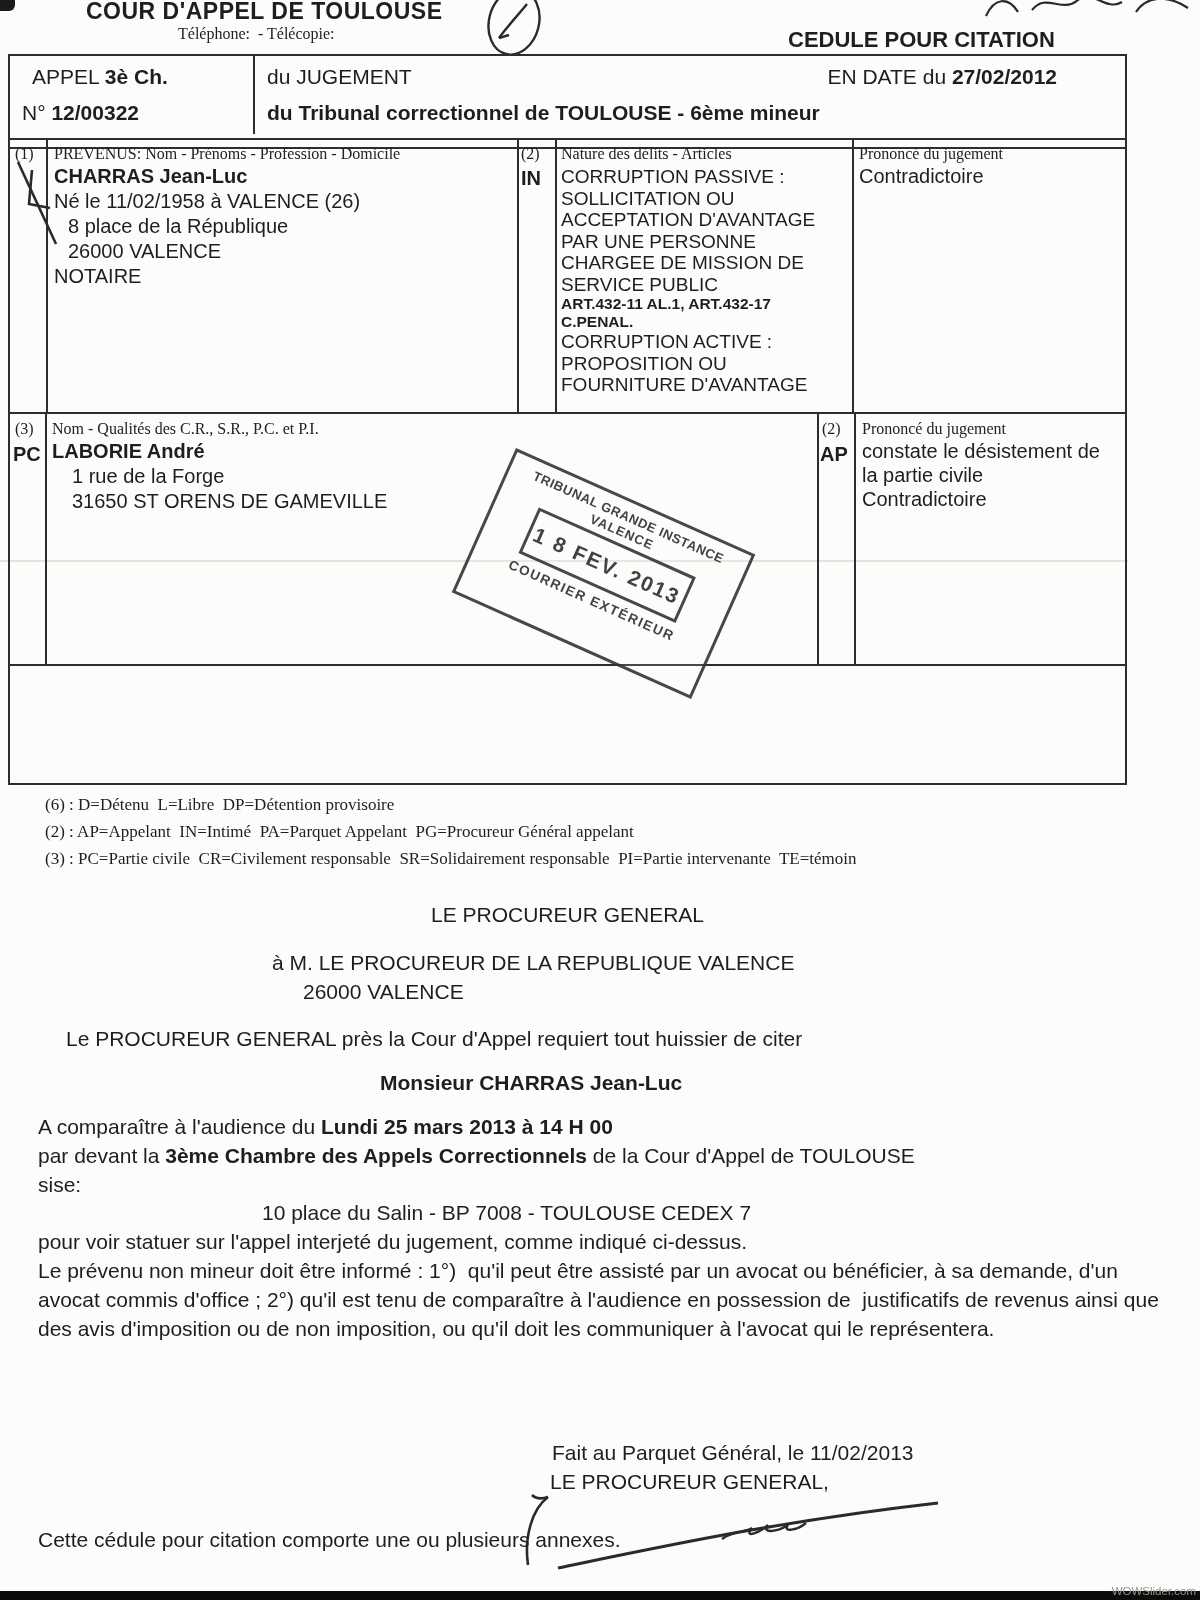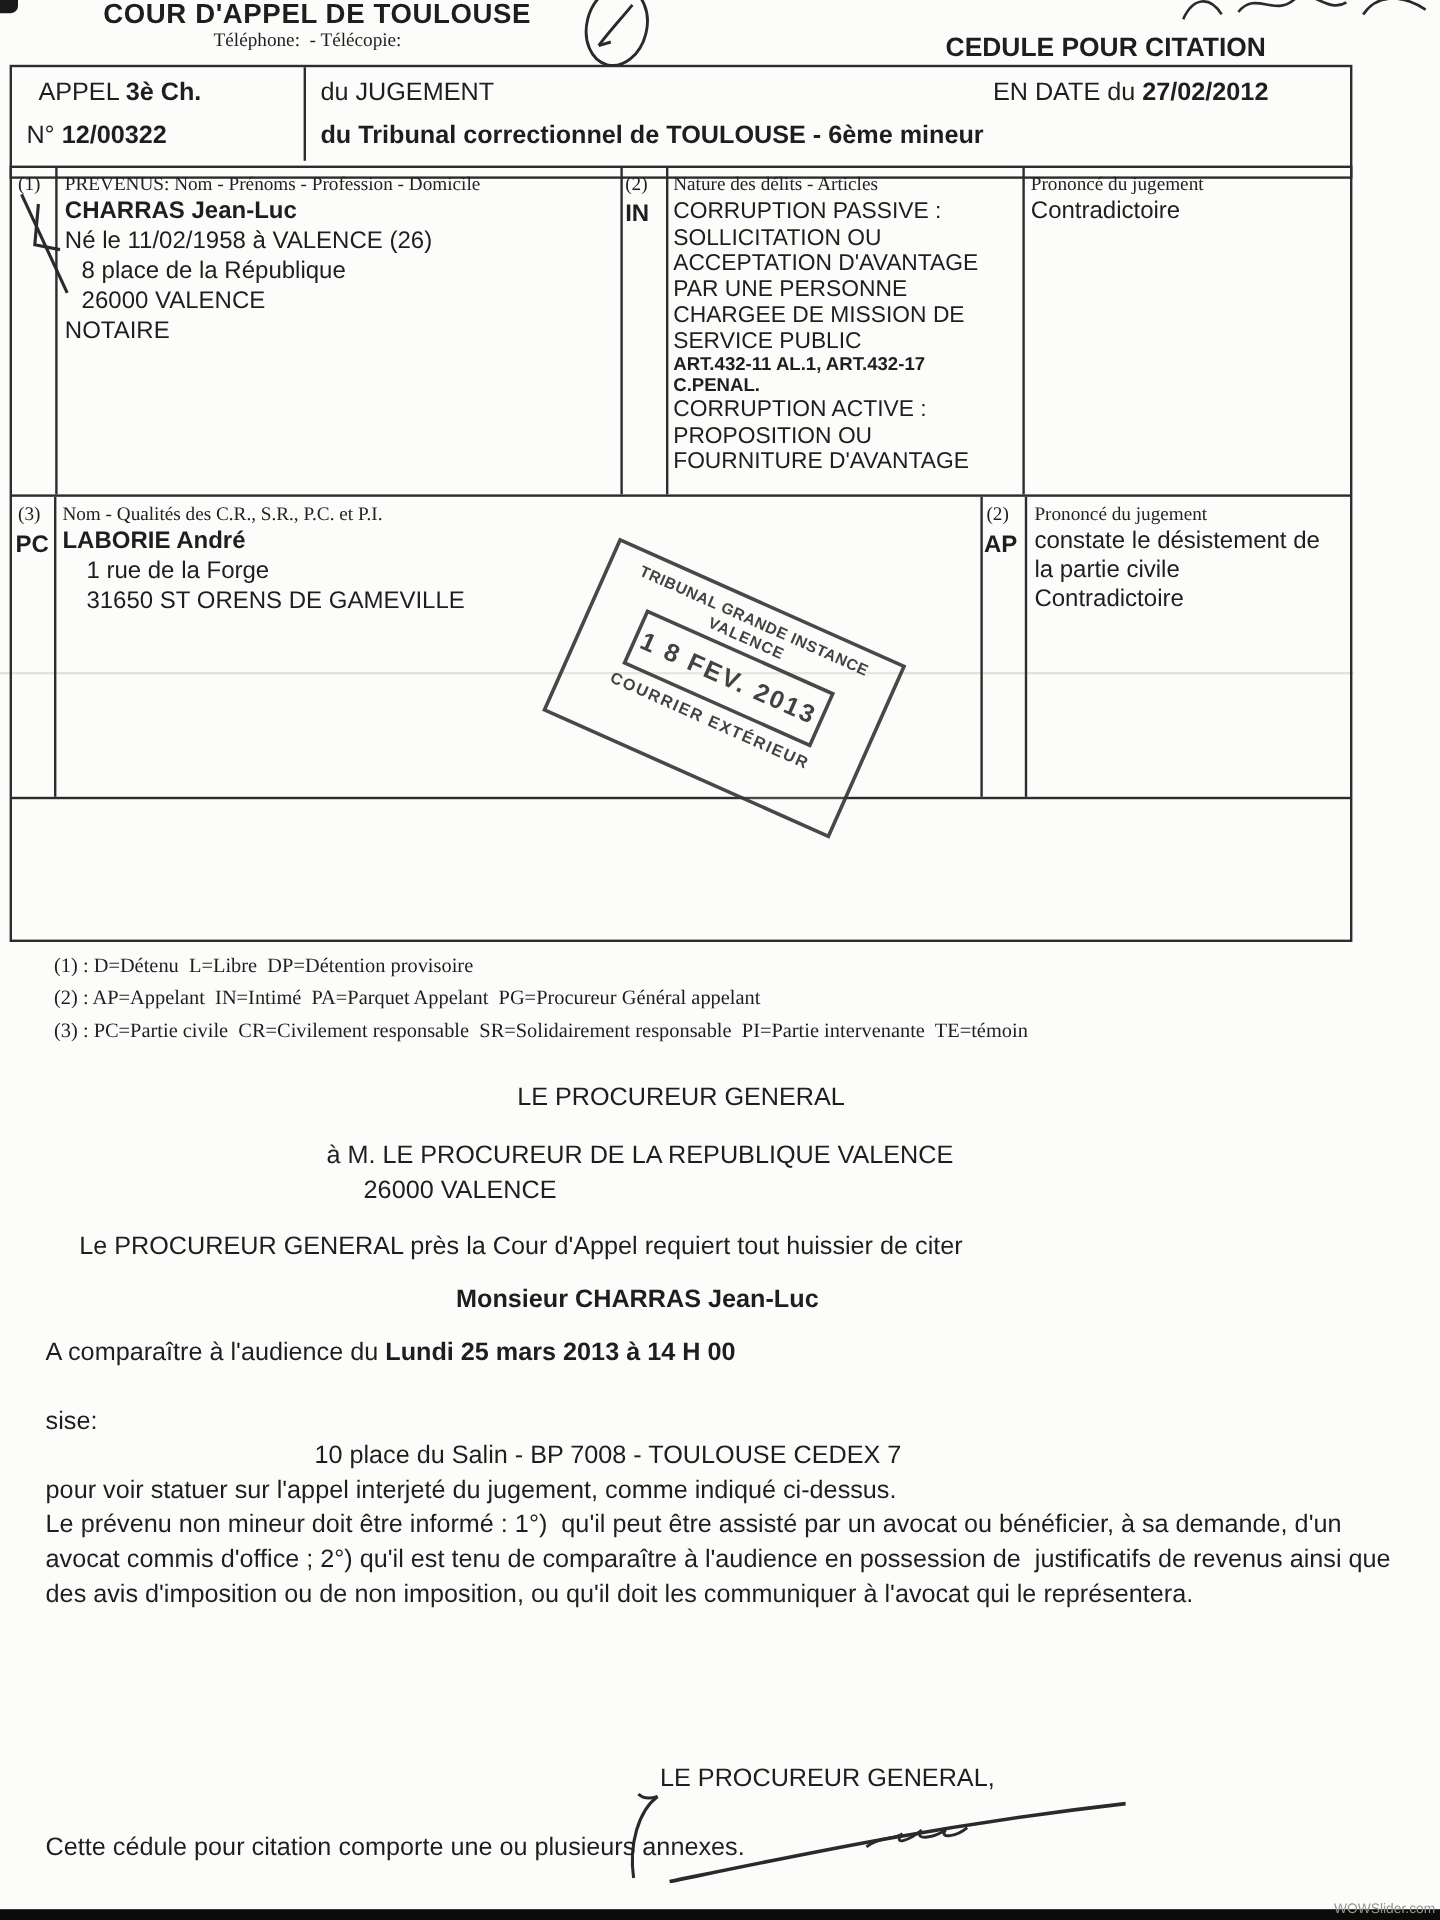--- a/index.html
+++ b/index.html
@@ -139,38 +139,42 @@
     </div>
   </div>
 
   <div class="stamp">
     <div class="s1">TRIBUNAL GRANDE INSTANCE</div>
     <div class="s2">VALENCE</div>
     <div class="datebox">1 8 FEV.  2013</div>
     <div class="s3">COURRIER EXTÉRIEUR</div>
   </div>
 
-  <div class="legendline" style="left:45px;top:795px;">(1) : D=Détenu  L=Libre  DP=Détention provisoire</div>
+  <div class="legendline" style="left:45px;top:795px;">(6) : D=Détenu  L=Libre  DP=Détention provisoire</div>
   <div class="legendline" style="left:45px;top:822px;">(2) : AP=Appelant  IN=Intimé  PA=Parquet Appelant  PG=Procureur Général appelant</div>
   <div class="legendline" style="left:45px;top:849px;">(3) : PC=Partie civile  CR=Civilement responsable  SR=Solidairement responsable  PI=Partie intervenante  TE=témoin</div>
 
   <div class="bodyline" style="left:8px;top:900px;width:1119px;text-align:center;">LE PROCUREUR GENERAL</div>
   <div class="bodyline" style="left:272px;top:948px;">à M. LE PROCUREUR DE LA REPUBLIQUE VALENCE</div>
   <div class="bodyline" style="left:303px;top:977px;">26000 VALENCE</div>
   <div class="bodyline" style="left:66px;top:1024px;">Le PROCUREUR GENERAL près la Cour d'Appel requiert tout huissier de citer</div>
   <div class="bodyline b" style="left:380px;top:1068px;">Monsieur CHARRAS Jean-Luc</div>
 
   <div class="bodyline" style="left:38px;top:1112px;">
     <span>A comparaître à l'audience du </span><span class="b">Lundi 25 mars 2013 à 14 H 00</span>
   </div>
+  <div class="bodyline" style="left:38px;top:1141px;">
+    <span>par devant la </span><span class="b">3ème Chambre des Appels Correctionnels</span><span> de la Cour d'Appel de TOULOUSE</span>
+  </div>
   <div class="bodyline" style="left:38px;top:1170px;">sise:</div>
   <div class="bodyline" style="left:262px;top:1198px;">10 place du Salin - BP 7008 - TOULOUSE CEDEX 7</div>
   <div class="bodyline" style="left:38px;top:1227px;">pour voir statuer sur l'appel interjeté du jugement, comme indiqué ci-dessus.</div>
   <div class="abs prewrap" style="left:38px;top:1256px;width:1125px;font-size:21px;line-height:29px;">Le prévenu non mineur doit être informé : 1°)  qu'il peut être assisté par un avocat ou bénéficier, à sa demande, d'un avocat commis d'office ; 2°) qu'il est tenu de comparaître à l'audience en possession de  justificatifs de revenus ainsi que des avis d'imposition ou de non imposition, ou qu'il doit les communiquer à l'avocat qui le représentera.</div>
 
+  <div class="bodyline" style="left:552px;top:1438px;">Fait au Parquet Général, le 11/02/2013</div>
   <div class="bodyline" style="left:550px;top:1467px;">LE PROCUREUR GENERAL,</div>
 
   <svg class="abs ink" style="left:480px;top:1475px;" width="480" height="112" viewBox="0 0 480 112">
     <path d="M 68 22 C 52 34, 44 62, 48 90" stroke-width="2.6"></path>
     <path d="M 68 22 C 62 24, 56 24, 52 20" stroke-width="2.6"></path>
     <path d="M 78 93 C 180 72, 300 46, 458 28" stroke-width="3"></path>
     <path d="M 242 64 c 12 -9, 24 -6, 30 -11 c -9 11, 7 5, 16 -3 c -7 9, 9 7, 20 0 c -6 8, 10 5, 18 -2" stroke-width="2.4"></path>
   </svg>
 
   <div class="bodyline" style="left:38px;top:1525px;">Cette cédule pour citation comporte une ou plusieurs annexes.</div>

